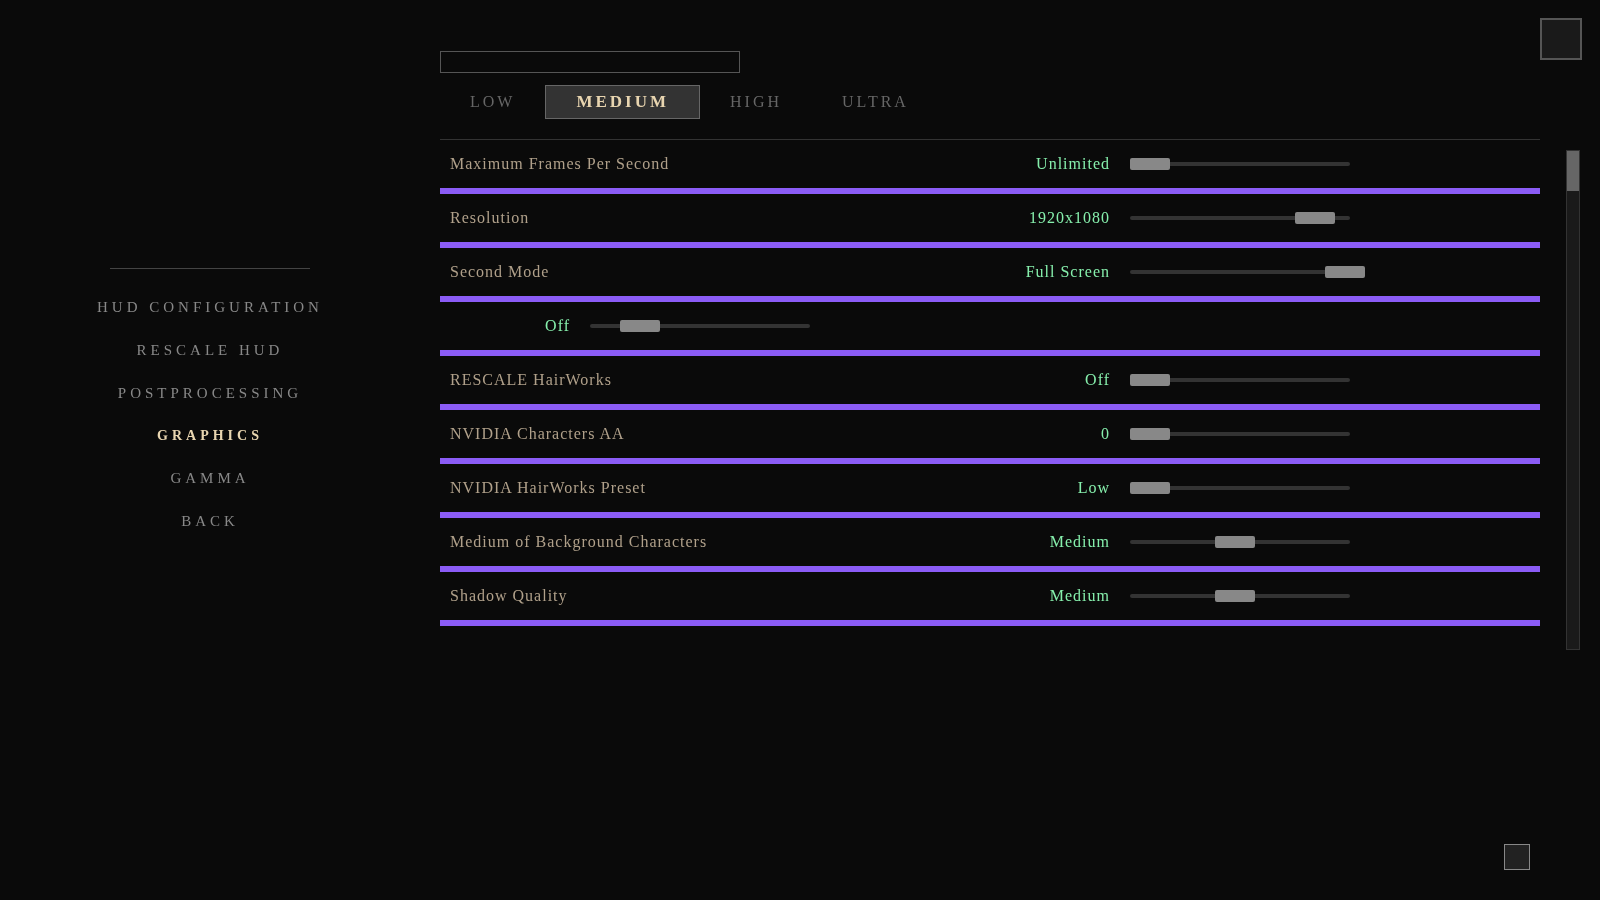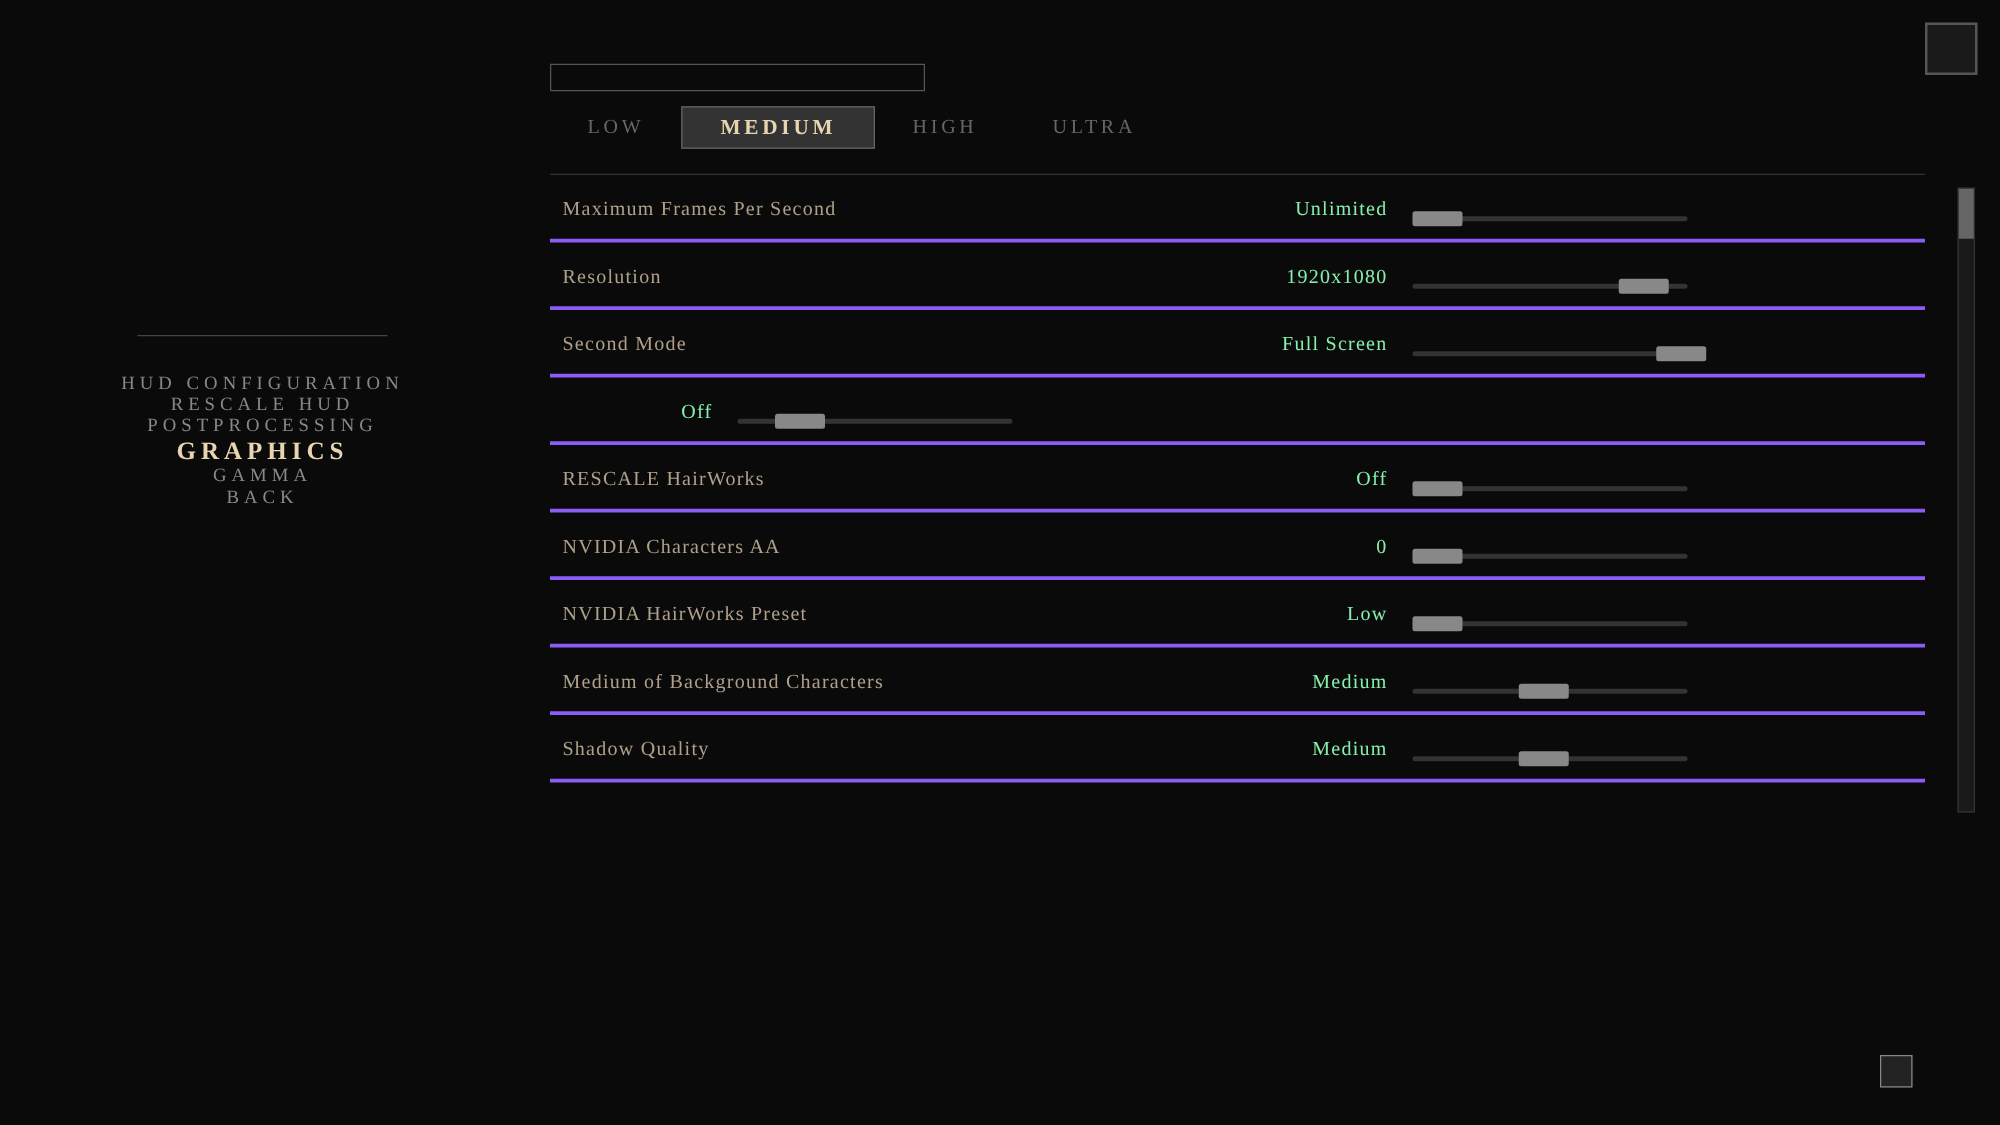--- a/index.html
+++ b/index.html
@@ -103,37 +103,37 @@
       border-bottom: 1px solid #444;
       width: 200px;
       text-align: center;
       padding-bottom: 8px;
     }
 
     .nav-menu {
       display: flex;
       flex-direction: column;
       align-items: center;
-      gap: 0;
+      gap: 26px;
       width: 100%;
     }
 
     .nav-item {
       font-size: 15px;
       letter-spacing: 4px;
       color: #888;
       text-transform: uppercase;
       cursor: pointer;
       font-family: 'Georgia', serif;
     }
 
     .nav-item.active {
       color: #e8d5b0;
       font-weight: bold;
-      font-size: 20px;
+      font-size: 14px;
     }
 
     
     .main-content {
       position: absolute;
       left: 420px;
       top: 0;
       right: 0;
       height: 100%;
       padding: 51px 60px 40px 20px;
@@ -179,23 +179,23 @@
       font-size: 17px;
     }
 
     
     .settings-list {
       border-top: 1px solid #333;
     }
 
     .setting-row {
       display: flex;
-      align-items: flex-end;
+      align-items: center;
       padding: 14px 0;
-      border-bottom: 3px solid #8b5cf6;
+      border-bottom: 6px solid #8b5cf6;
       min-height: 54px;
     }
 
     .setting-name {
       flex: 0 0 540px;
       font-size: 16px;
       color: #b0a08a;
       letter-spacing: 1px;
       padding-left: 10px;
     }

